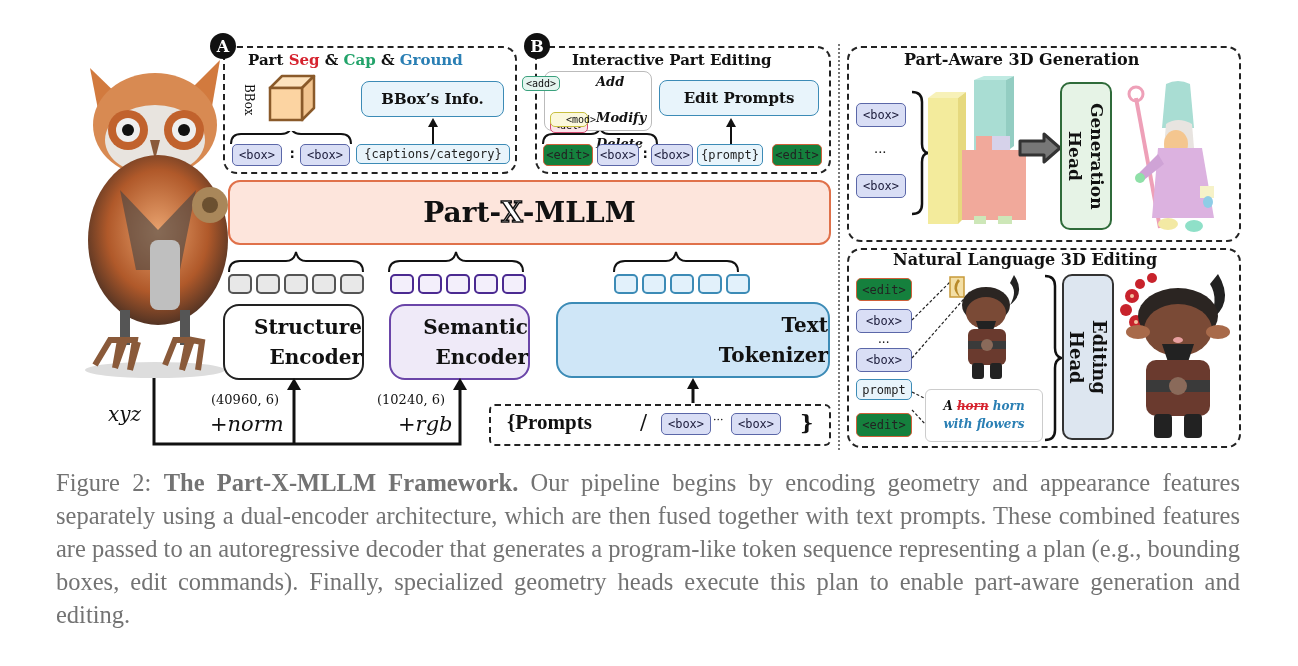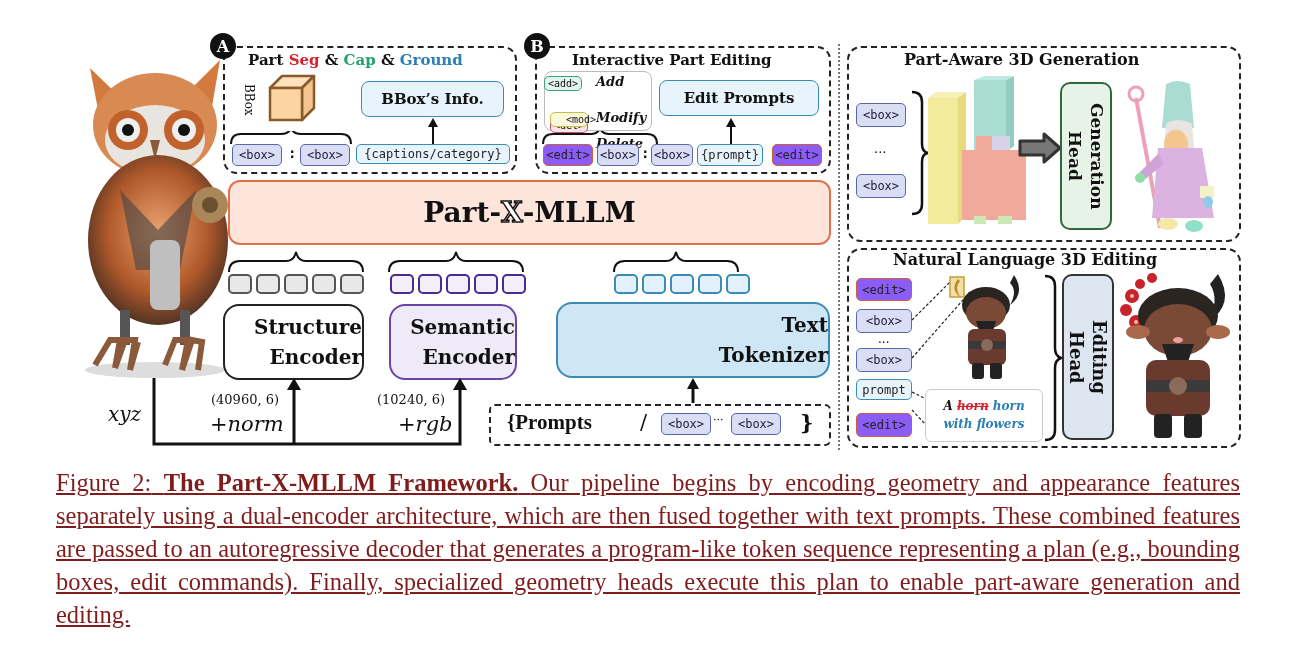--- a/index.html
+++ b/index.html
@@ -2,32 +2,32 @@
 <html><head>
 <meta charset="utf-8">
 <style>
   html, body { margin:0; padding:0; background:#ffffff; }
   body { width:1298px; height:666px; position:relative; overflow:hidden; font-family:"DejaVu Serif", serif; color:#111; }
   .abs { position:absolute; }
   .serif-b { font-family:"DejaVu Serif", serif; font-weight:bold; }
   .dash-panel { position:absolute; border:2px dashed #222; border-radius:14px; box-sizing:border-box; }
   .tok { position:absolute; box-sizing:border-box; border-radius:5px; font-family:"DejaVu Sans Mono", monospace; font-size:12px; display:flex; align-items:center; justify-content:center; white-space:nowrap; }
   .tok-box { background:#d9def5; border:1.5px solid #5b67a8; color:#1b1b3a; }
-  .tok-edit { background:#8b5cf6; border:1.5px solid #d0603a; color:#222;text-align:right; }
+  .tok-edit { background:#15803d; border:1.5px solid #d0603a; color:#222;text-align:right; }
   .tok-cap { background:#e8f4fb; border:1.5px solid #3c8bb6; color:#222; }
   .tok-add { background:#e4f5ef; border:1.5px solid #3aa17d; font-size:10px; }
   .tok-del { background:#fbe4ea; border:1.5px solid #d24a70; font-size:10px; }
   .tok-mod { background:#fbf8dc; border:1.5px solid #c8bf40; font-size:10px;padding-left:24px; }
   .badge { position:absolute; width:26px; height:26px; border-radius:50%; background:#111; color:#fff; font-family:"DejaVu Serif", serif; font-weight:bold; font-size:16px; display:flex; align-items:center; justify-content:center; }
   .panel-title { position:absolute; font-family:"DejaVu Serif", serif; font-weight:bold; font-size:15px; white-space:nowrap; }
   .bluebox { position:absolute; box-sizing:border-box; border:1.5px solid #3c8bb6; background:#e8f4fb; border-radius:8px; font-family:"DejaVu Serif", serif; font-weight:bold; font-size:15px; display:flex; align-items:center; justify-content:center; }
   .enc { position:absolute; box-sizing:border-box; border-radius:16px; font-family:"DejaVu Serif", serif; font-weight:bold; font-size:20px; display:flex; flex-direction:column; align-items:flex-end; justify-content:center; line-height:30px; }
   .cell { position:absolute; box-sizing:border-box; width:24px; height:20px; border-radius:5px; border:2px solid; }
   .vtext { writing-mode:vertical-rl; font-family:"DejaVu Serif", serif; font-weight:bold; }
-  .caption { position:absolute; left:56px; top:466px; width:1184px; font-family:"Liberation Serif", serif; font-size:24.5px; line-height:33px; text-align:justify; color:#7f1d1d;text-decoration:underline; }
+  .caption { position:absolute; left:56px; top:466px; width:1184px; font-family:"Liberation Serif", serif; font-size:24.5px; line-height:33px; text-align:justify; color:#737373; }
   .caption b { font-weight:bold; }
   .math { font-family:"DejaVu Serif", serif; font-style:italic; }
 </style>
 </head>
 <body>
 
 <div class="abs" style="left:70px; top:40px; width:175px; height:340px;">
   <svg width="175" height="340" viewBox="0 0 175 340">
     <defs>
       <radialGradient id="owlBody" cx="50%" cy="45%" r="60%">
@@ -88,21 +88,21 @@
 </svg>
 <div class="tok tok-box" style="left:232px; top:144px; width:50px; height:22px;">&lt;box&gt;</div>
 <div class="abs" style="left:288px; top:145px; font-family:'DejaVu Sans Mono',monospace; font-size:14px; font-weight:bold;">:</div>
 <div class="tok tok-box" style="left:300px; top:144px; width:50px; height:22px;">&lt;box&gt;</div>
 <div class="tok tok-cap" style="left:356px; top:144px; width:154px; height:20px;">{captions/category}</div>
 
 <div class="dash-panel" style="left:535px; top:46px; width:296px; height:128px;"></div>
 <div class="badge" style="left:524px; top:33px;">B</div>
 <div class="panel-title" style="left:572px; top:51px;">Interactive Part Editing</div>
 <div class="abs" style="left:544px; top:71px; width:108px; height:60px; border:1.5px solid #bbb; border-radius:8px; background:#fff; box-sizing:border-box;"></div>
-<div class="tok tok-add" style="left:544px; top:76px; width:38px; height:15px;">&lt;add&gt;</div>
+<div class="tok tok-add" style="left:522px; top:76px; width:38px; height:15px;">&lt;add&gt;</div>
 <div class="abs math" style="left:596px; top:74px; font-size:13px; font-weight:bold;">Add</div>
 <div class="tok tok-del" style="left:550px; top:94px; width:38px; height:15px;margin-top:24px;">&lt;del&gt;</div>
 <div class="abs math" style="left:596px; top:92px; font-size:13px; font-weight:bold;margin-top:44px;">Delete</div>
 <div class="tok tok-mod" style="left:550px; top:112px; width:38px; height:15px;">&lt;mod&gt;</div>
 <div class="abs math" style="left:596px; top:110px; font-size:13px; font-weight:bold;">Modify</div>
 <div class="bluebox" style="left:659px; top:80px; width:160px; height:36px;">Edit Prompts</div>
 <svg class="abs" width="118" height="14" style="left:541px; top:131px;">
   <path d="M2,13 Q2,3 12,3 L50,3 Q57,3 59,-3 Q61,3 68,3 L106,3 Q116,3 116,13" fill="none" stroke="#111" stroke-width="2"></path>
 </svg>
 <svg class="abs" width="12" height="28" style="left:725px; top:118px;">
@@ -151,21 +151,21 @@
     <div class="cell" style="left: 642px; top: 274px; border-color: rgb(60, 139, 182); background: rgb(226, 241, 251);"></div>
     <div class="cell" style="left: 670px; top: 274px; border-color: rgb(60, 139, 182); background: rgb(226, 241, 251);"></div>
     <div class="cell" style="left: 698px; top: 274px; border-color: rgb(60, 139, 182); background: rgb(226, 241, 251);"></div>
     <div class="cell" style="left: 726px; top: 274px; border-color: rgb(60, 139, 182); background: rgb(226, 241, 251);"></div>
   </div>
 
 <div class="enc" style="left:223px; top:304px; width:141px; height:76px; background:#fff; border:2px solid #222;">
   <span>Structure</span>
   <span>Encoder</span>
 </div>
-<div class="enc" style="left:389px; top:304px; width:128px; height:76px; background:#efeaf8; border:2px solid #6a45a8;">
+<div class="enc" style="left:389px; top:304px; width:141px; height:76px; background:#efeaf8; border:2px solid #6a45a8;">
   <span>Semantic</span>
   <span>Encoder</span>
 </div>
 <div class="enc" style="left:556px; top:302px; width:274px; height:76px; background:#cfe6f7; border:2px solid #3c8bb6;">
   <span>Text</span>
   <span>Tokenizer</span>
 </div>
 
 <svg class="abs" width="340" height="70" style="left:150px; top:378px;">
   <polyline points="4,0 4,66 310,66 310,6" fill="none" stroke="#111" stroke-width="3"></polyline>

